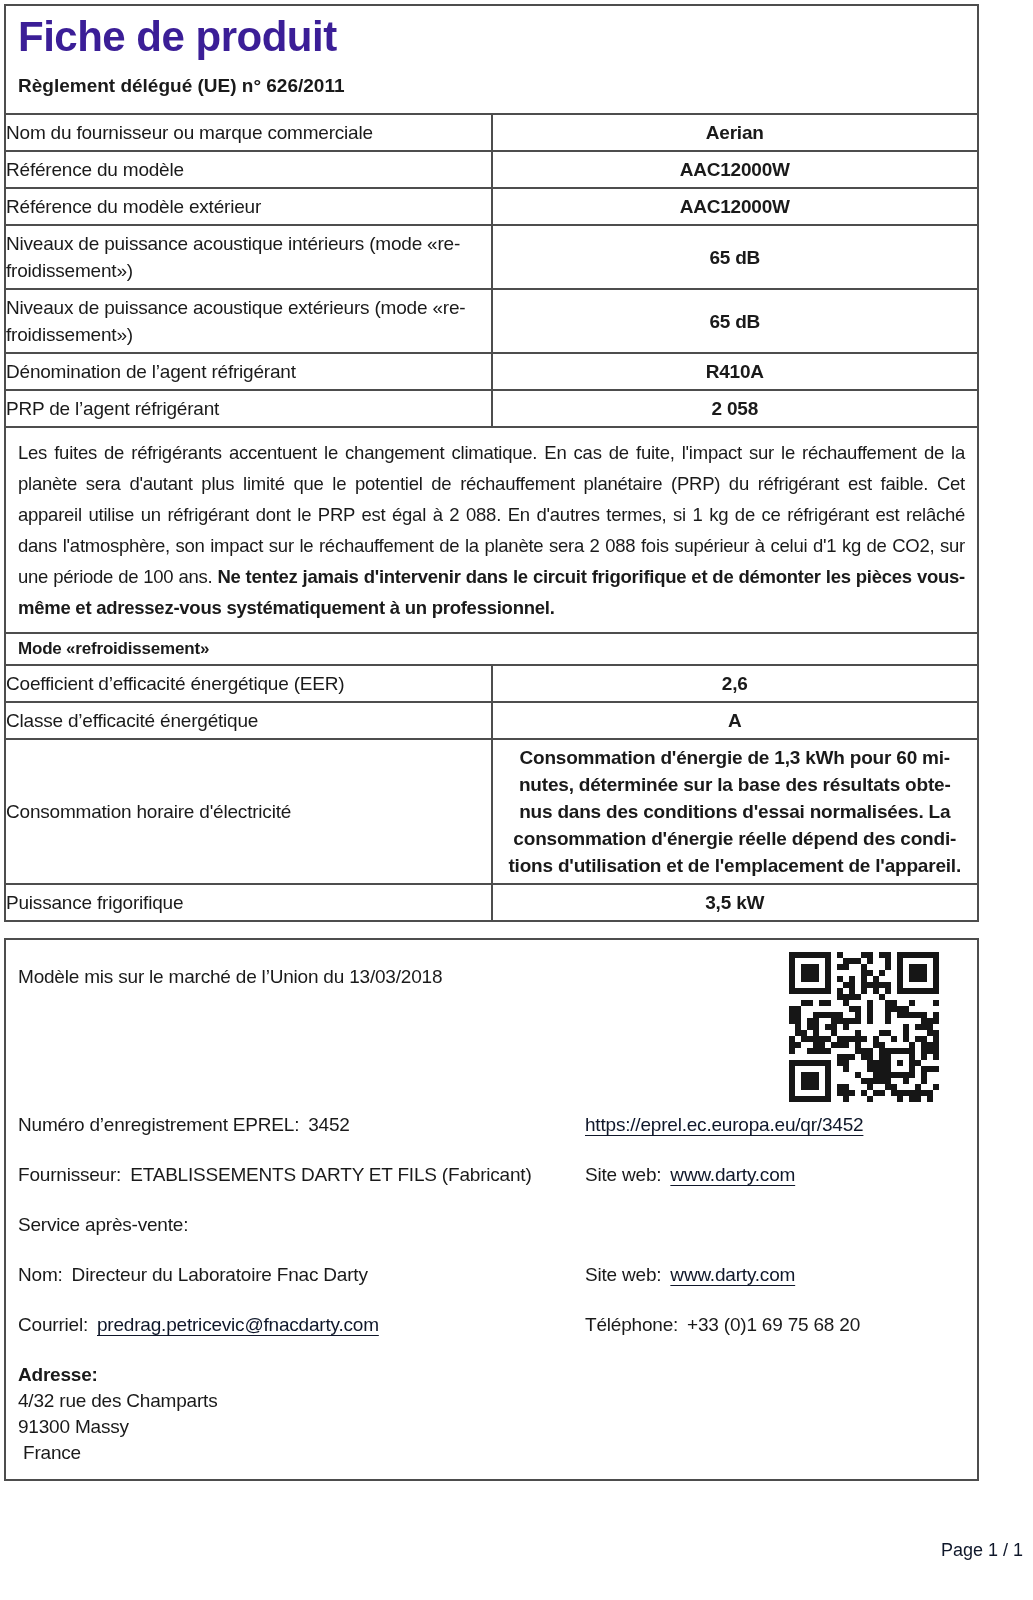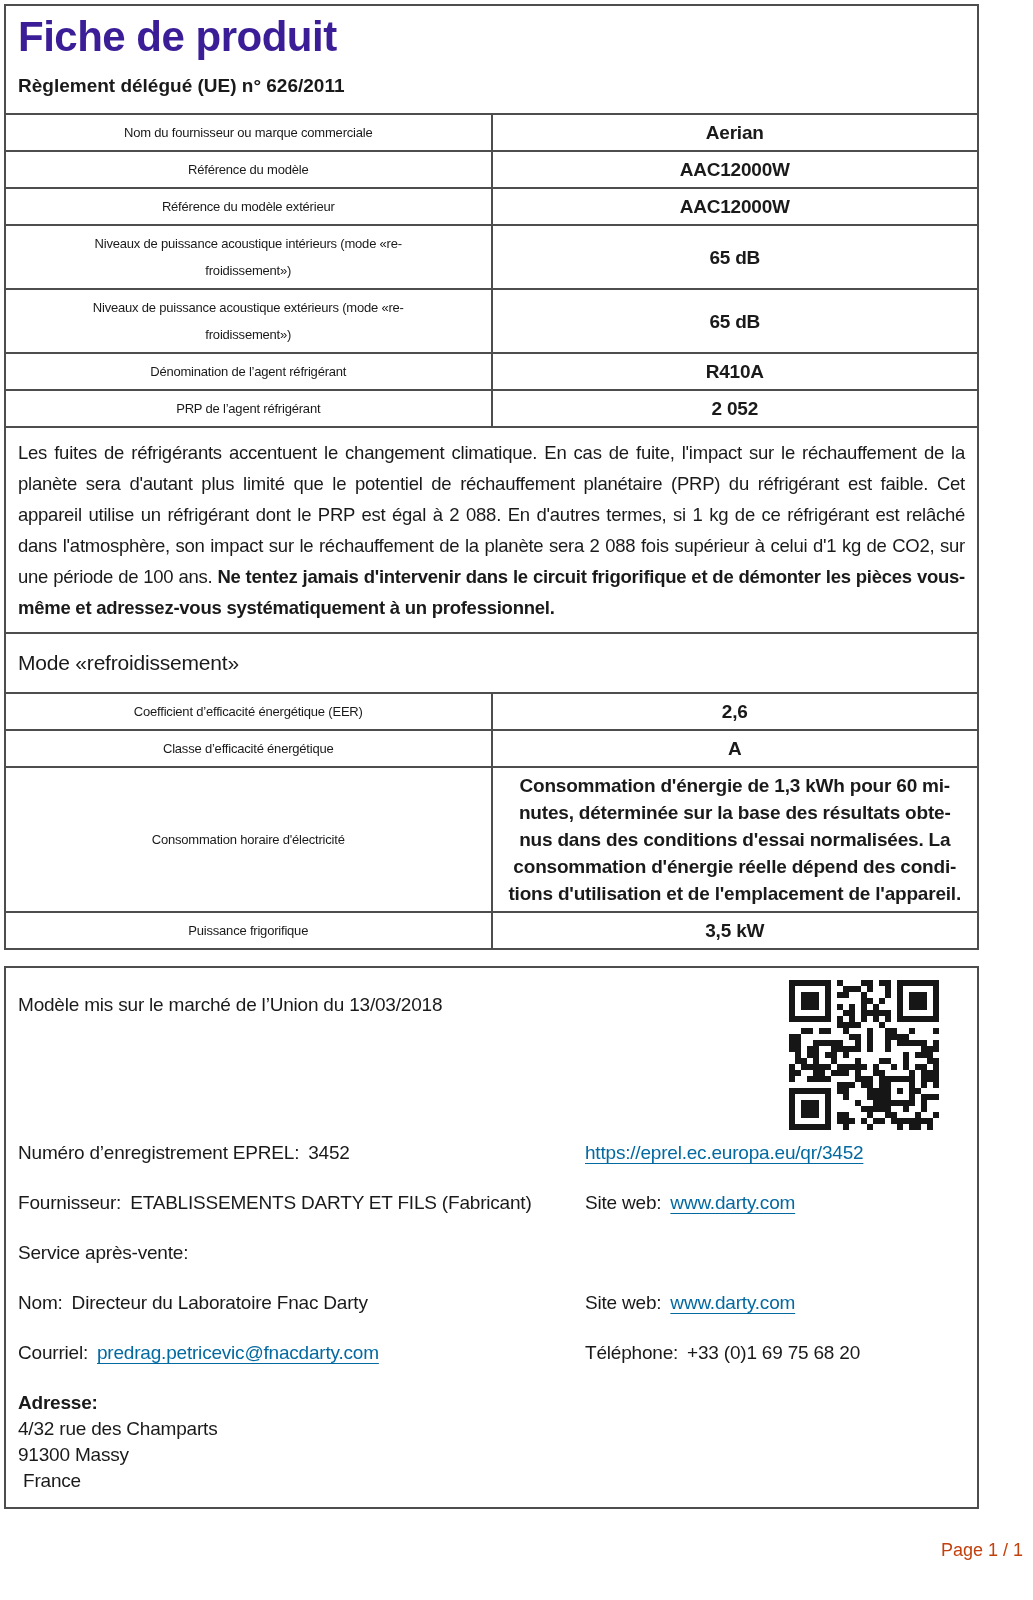--- a/index.html
+++ b/index.html
@@ -5,59 +5,59 @@
   html,body{margin:0;padding:0;}
   body{
     width:1033px;height:1600px;position:relative;background:#ffffff;
     font-family:"Liberation Sans",sans-serif;color:#1a1a1a;
     -webkit-font-smoothing:antialiased;
   }
   .sheet{position:absolute;left:4px;top:4px;width:975px;}
   table.main{width:100%;border-collapse:collapse;table-layout:fixed;}
   table.main td{border:2px solid #4d4d4d;vertical-align:middle;box-sizing:border-box;}
   td.label{
-    width:50%;text-align:center;padding:4px 28px;font-size:13px;line-height:27px;
+    width:50%;text-align:left;padding:4px 0;font-size:19px;line-height:27px;
     white-space:pre-line;letter-spacing:-0.2px;
   }
   td.value{
     width:50%;text-align:center;font-weight:bold;font-size:19px;line-height:27px;
     padding:4px 12px;white-space:pre-line;letter-spacing:-0.2px;
   }
   .title-cell{padding:8px 12px 16px 12px;}
   .doc-title{
     font-size:42px;font-weight:bold;color:#3b1e97;margin:0;line-height:46px;
     letter-spacing:-0.5px;
   }
   .doc-subtitle{font-size:19px;margin-top:15px;font-weight:bold;}
   .note-cell{
     padding:9px 12px;font-size:18.5px;line-height:31px;text-align:justify;
     letter-spacing:-0.25px;
   }
   .note-bold{font-weight:bold;}
-  .section-cell{font-weight:normal;font-size:21px;padding:17px 12px;letter-spacing:-0.2px;}
+  .section-cell{font-weight:bold;font-size:17px;padding:5px 12px;letter-spacing:-0.2px;}
   .conso-value{line-height:30px;}
 
   .info-box{
     margin-top:16px;border:2px solid #4d4d4d;height:543px;box-sizing:border-box;
     padding:10px 14px 8px 12px;overflow:hidden;
   }
   .info-top{display:flex;justify-content:space-between;align-items:flex-start;margin-bottom:10px;}
   .market-date{font-size:19px;margin-top:16px;letter-spacing:-0.2px;}
   .qr-wrap{width:150px;height:150px;margin:2px 24px 0 0;flex:0 0 auto;}
   .info-row{display:flex;margin-bottom:24px;font-size:19px;line-height:26px;letter-spacing:-0.2px;}
   .info-left{width:60%;box-sizing:border-box;padding-right:10px;}
   .info-right{width:40%;box-sizing:border-box;}
   .lbl{font-weight:normal;margin-right:9px;}
-  a.link{color:#0369a1;text-decoration:underline;text-underline-offset:4px;cursor:pointer;}
+  a.link{color:#0f172a;text-decoration:underline;text-underline-offset:4px;cursor:pointer;}
   .addr-block{font-size:19px;line-height:26px;margin-top:16px;letter-spacing:-0.2px;}
   .addr-label{font-weight:bold;}
   .addr-line{font-weight:normal;}
   .addr-line.indent{padding-left:5px;}
   .page-footer{
-    position:absolute;right:10px;top:1540px;font-size:18px;color:#c2410c;
+    position:absolute;right:10px;top:1540px;font-size:18px;color:#0f172a;
     font-family:"Liberation Sans",sans-serif;
   }
 </style>
 </head>
 <body>
 
 <div class="sheet">
 
   <table class="main">
     <tbody>
@@ -97,21 +97,21 @@
     <td class="value">65 dB</td>
   </tr>
 
   <tr>
     <td class="label">Dénomination de l’agent réfrigérant</td>
     <td class="value">R410A</td>
   </tr>
 
   <tr>
     <td class="label">PRP de l’agent réfrigérant</td>
-    <td class="value">2 052</td>
+    <td class="value">2 058</td>
   </tr>
 </tbody>
     <tbody>
       <tr>
         <td class="note-cell" colspan="2">
           <span>Les fuites de réfrigérants accentuent le changement climatique. En cas de fuite, l'impact sur le réchauffement de la planète sera d'autant plus limité que le potentiel de réchauffement planétaire (PRP) du réfrigérant est faible. Cet appareil utilise un réfrigérant dont le PRP est égal à 2 088. En d'autres termes, si 1 kg de ce réfrigérant est relâché dans l'atmosphère, son impact sur le réchauffement de la planète sera 2 088 fois supérieur à celui d'1 kg de CO2, sur une période de 100 ans. </span><span class="note-bold">Ne tentez jamais d'intervenir dans le circuit frigorifique et de démonter les pièces vous-même et adressez-vous systématiquement à un professionnel.</span>
         </td>
       </tr>
       <tr>
         <td class="section-cell" colspan="2">Mode «refroidissement»</td>

